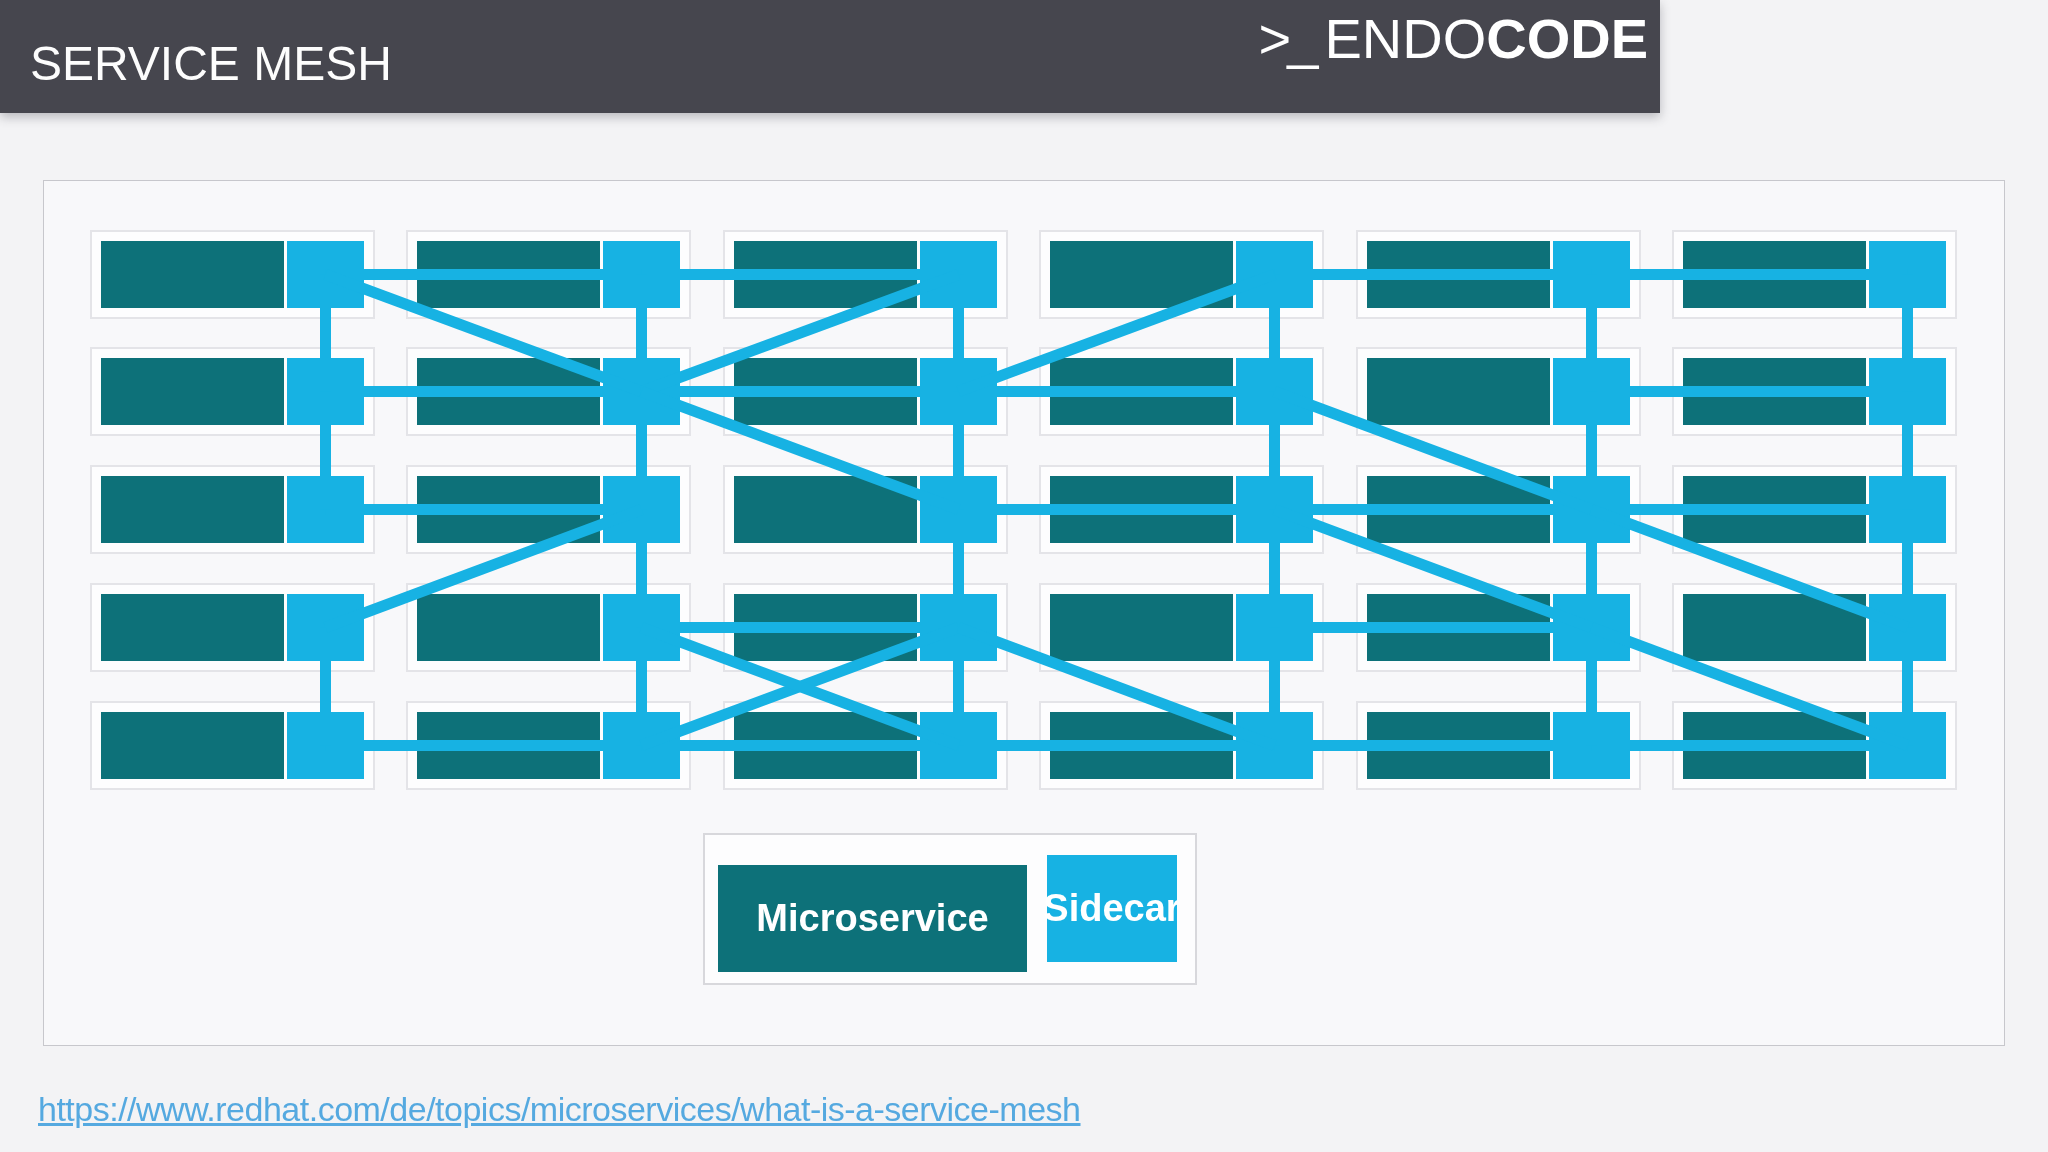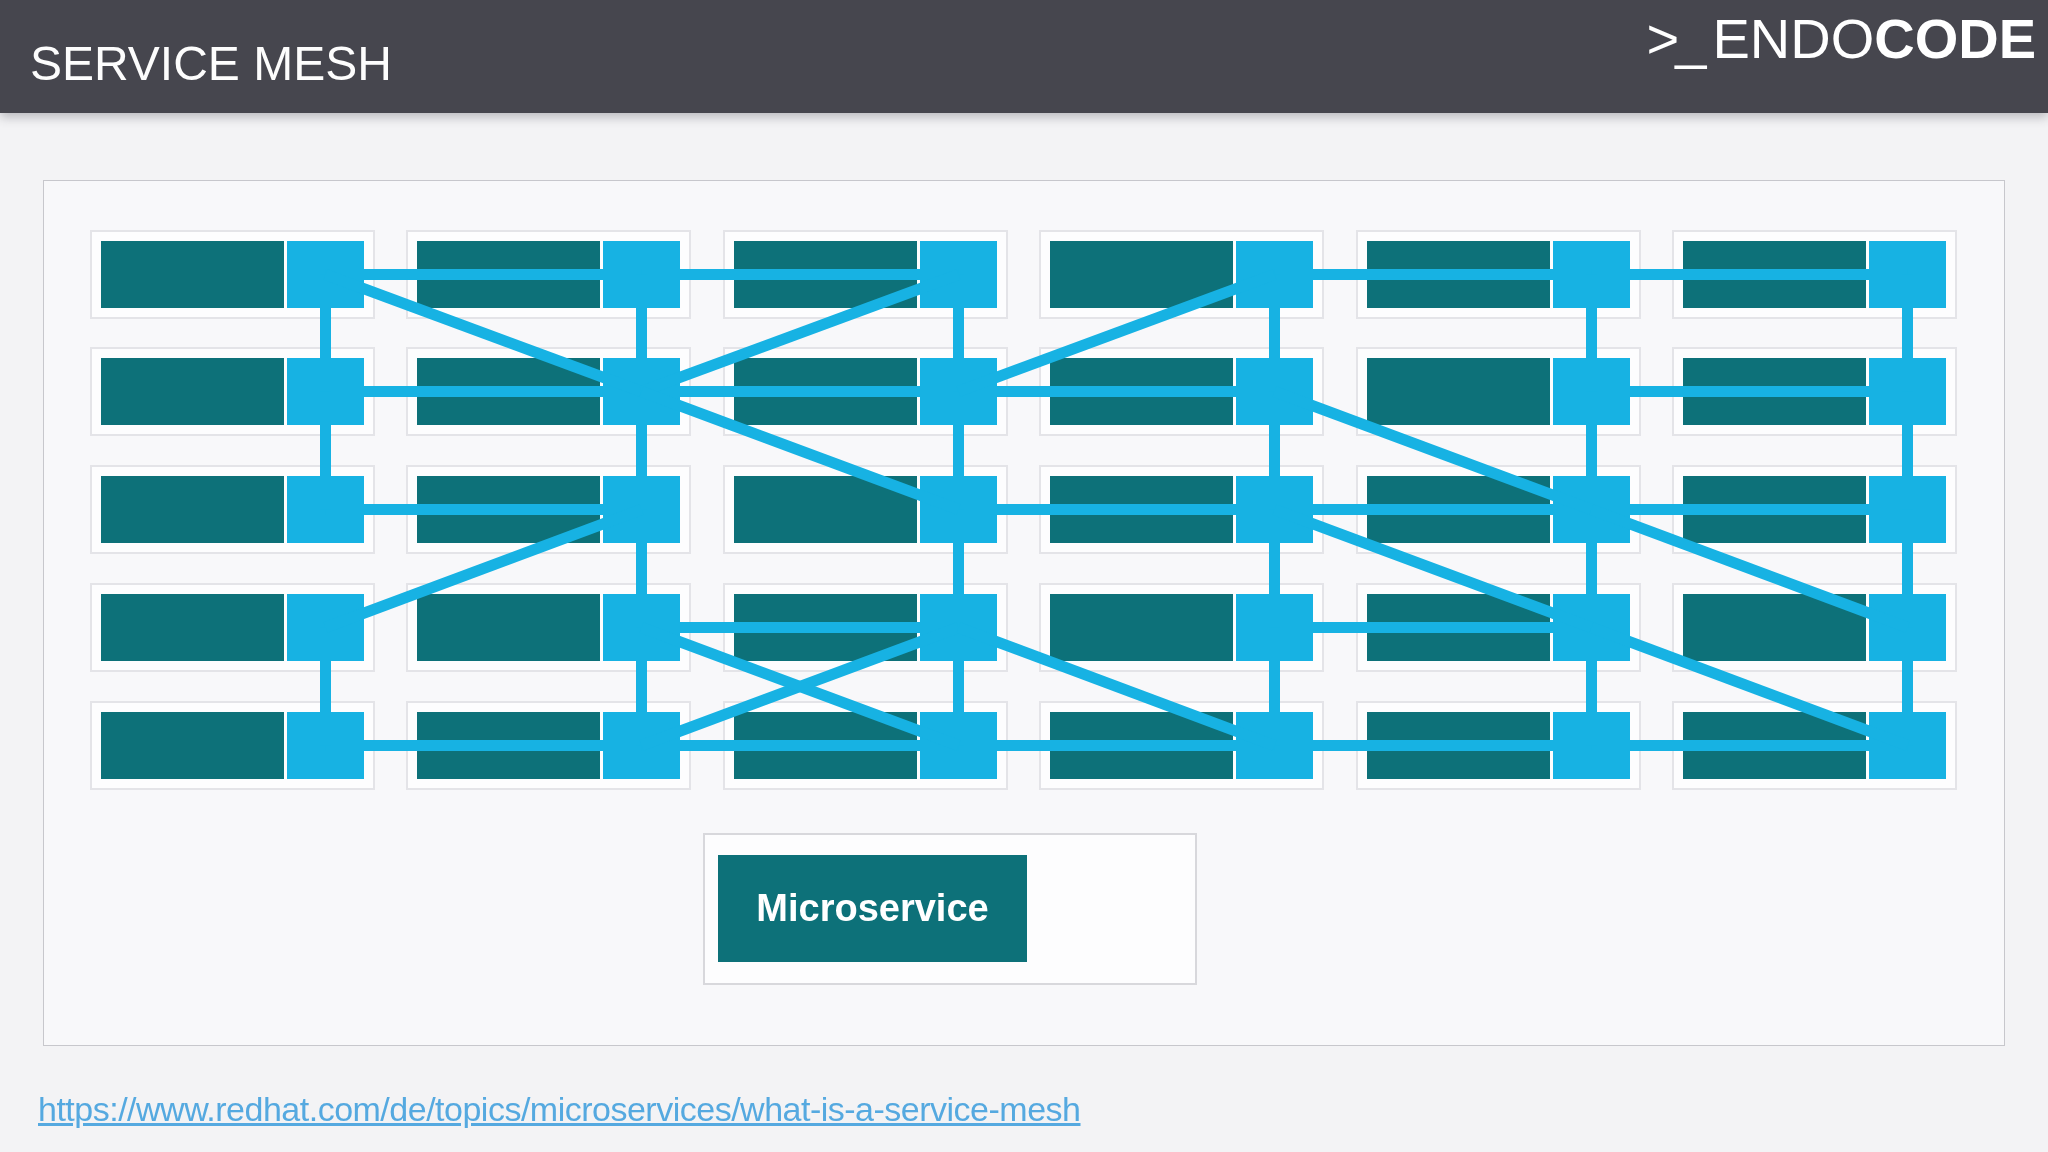--- a/index.html
+++ b/index.html
@@ -3,21 +3,21 @@
 <meta charset="utf-8">
 <style>
   html,body{margin:0;padding:0;}
   body{
     width:2048px;height:1152px;position:relative;overflow:hidden;
     background:#f3f3f5;
     font-family:"Liberation Sans", sans-serif;
   }
   
   .header{
-    position:absolute;left:0;top:0;width:2048px;height:113px;
+    position:absolute;left:0;top:0;width:1660px;height:113px;
     background:#46464e;
     box-shadow:0 4px 10px rgba(50,50,60,.30);
     z-index:10;
   }
   .page-title{
     position:absolute;left:30px;top:50%;transform:translateY(-38%);
     margin:0;color:#fdfdfd;font-size:48px;font-weight:400;letter-spacing:0px;
   }
   .logo{
     position:absolute;right:12px;top:6px;
@@ -249,16 +249,17 @@
     <line x1="1591.5" y1="509.5" x2="1907.5" y2="627.5" stroke="#17b2e3" stroke-width="11"></line>
     <line x1="1274.5" y1="509.5" x2="1591.5" y2="627.5" stroke="#17b2e3" stroke-width="11"></line>
     <line x1="1591.5" y1="627.5" x2="1907.5" y2="745.5" stroke="#17b2e3" stroke-width="11"></line>
     <line x1="325.5" y1="627.5" x2="641.5" y2="509.5" stroke="#17b2e3" stroke-width="11"></line>
     <line x1="641.5" y1="745.5" x2="958.5" y2="627.5" stroke="#17b2e3" stroke-width="11"></line>
     <line x1="641.5" y1="627.5" x2="958.5" y2="745.5" stroke="#17b2e3" stroke-width="11"></line>
     <line x1="958.5" y1="627.5" x2="1274.5" y2="745.5" stroke="#17b2e3" stroke-width="11"></line>
   </svg>
 
 <div class="legend">
-  <div class="box micro" style="background: rgb(13, 113, 121);">Microservice</div>
+  <div class="box micro" style="background: rgb(13, 113, 121); margin-top: 10px;">Microservice</div>
+  <div class="box side" style="background: rgb(23, 178, 227);">Sidecar</div>
 </div>
 
 <a class="source-link" href="#">https://www.redhat.com/de/topics/microservices/what-is-a-service-mesh</a>
 
 </body></html>

